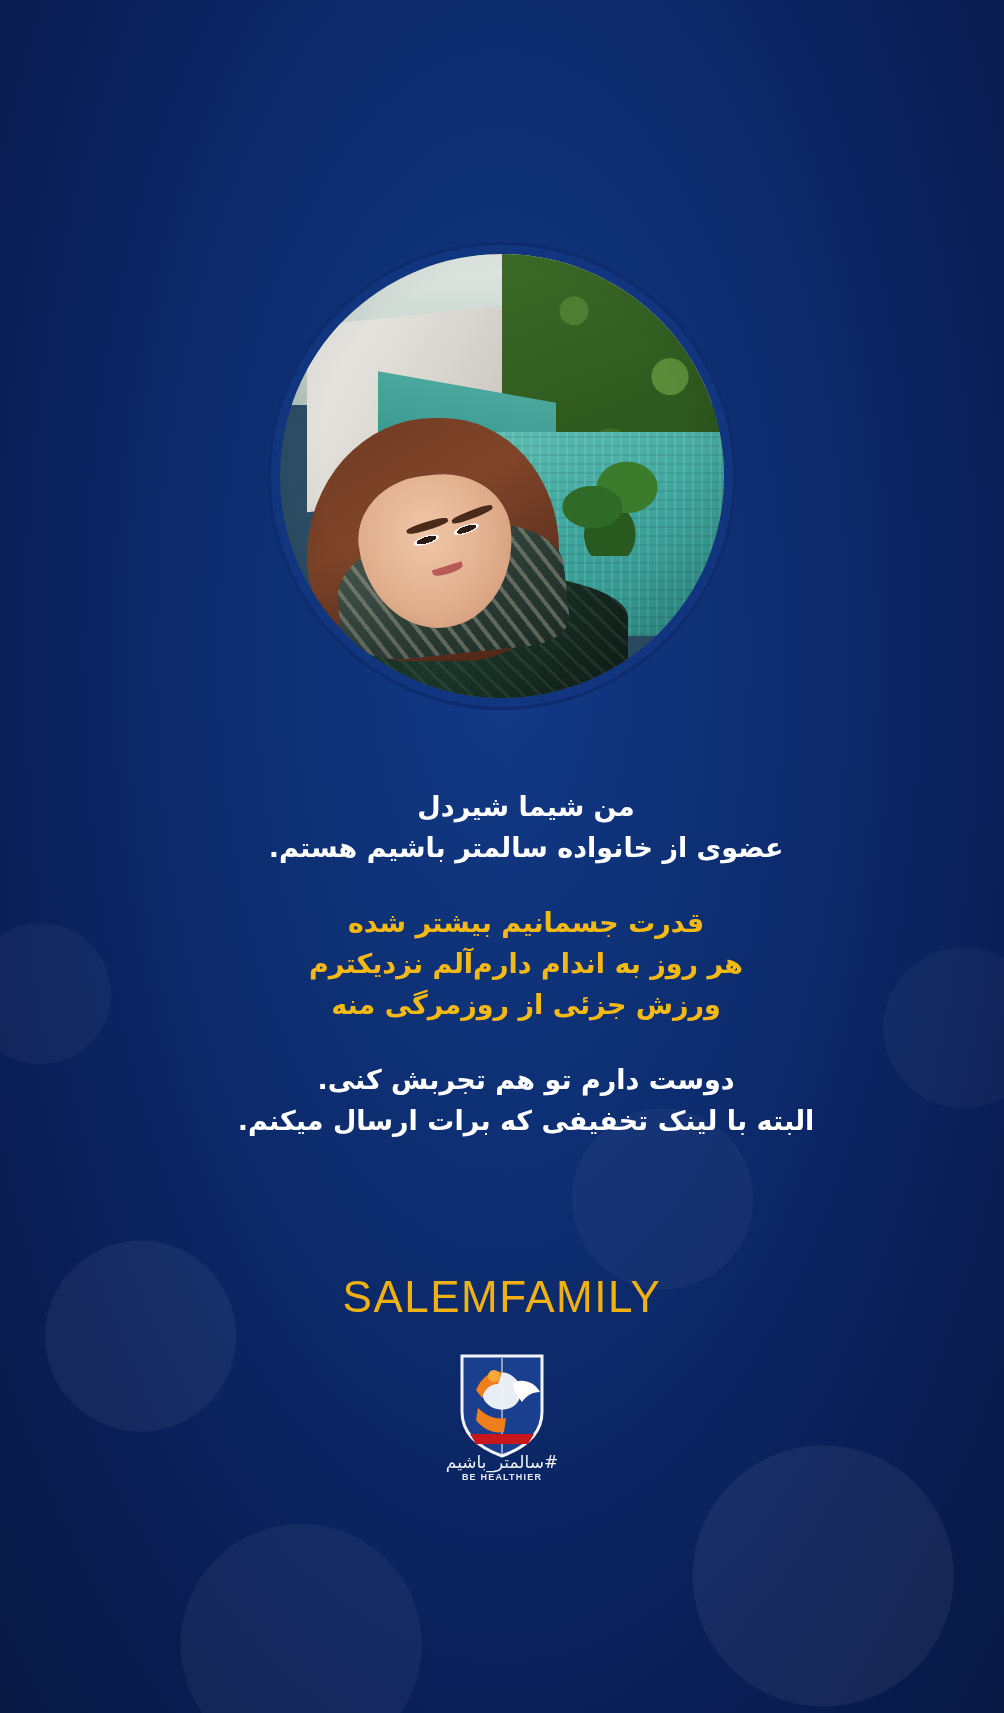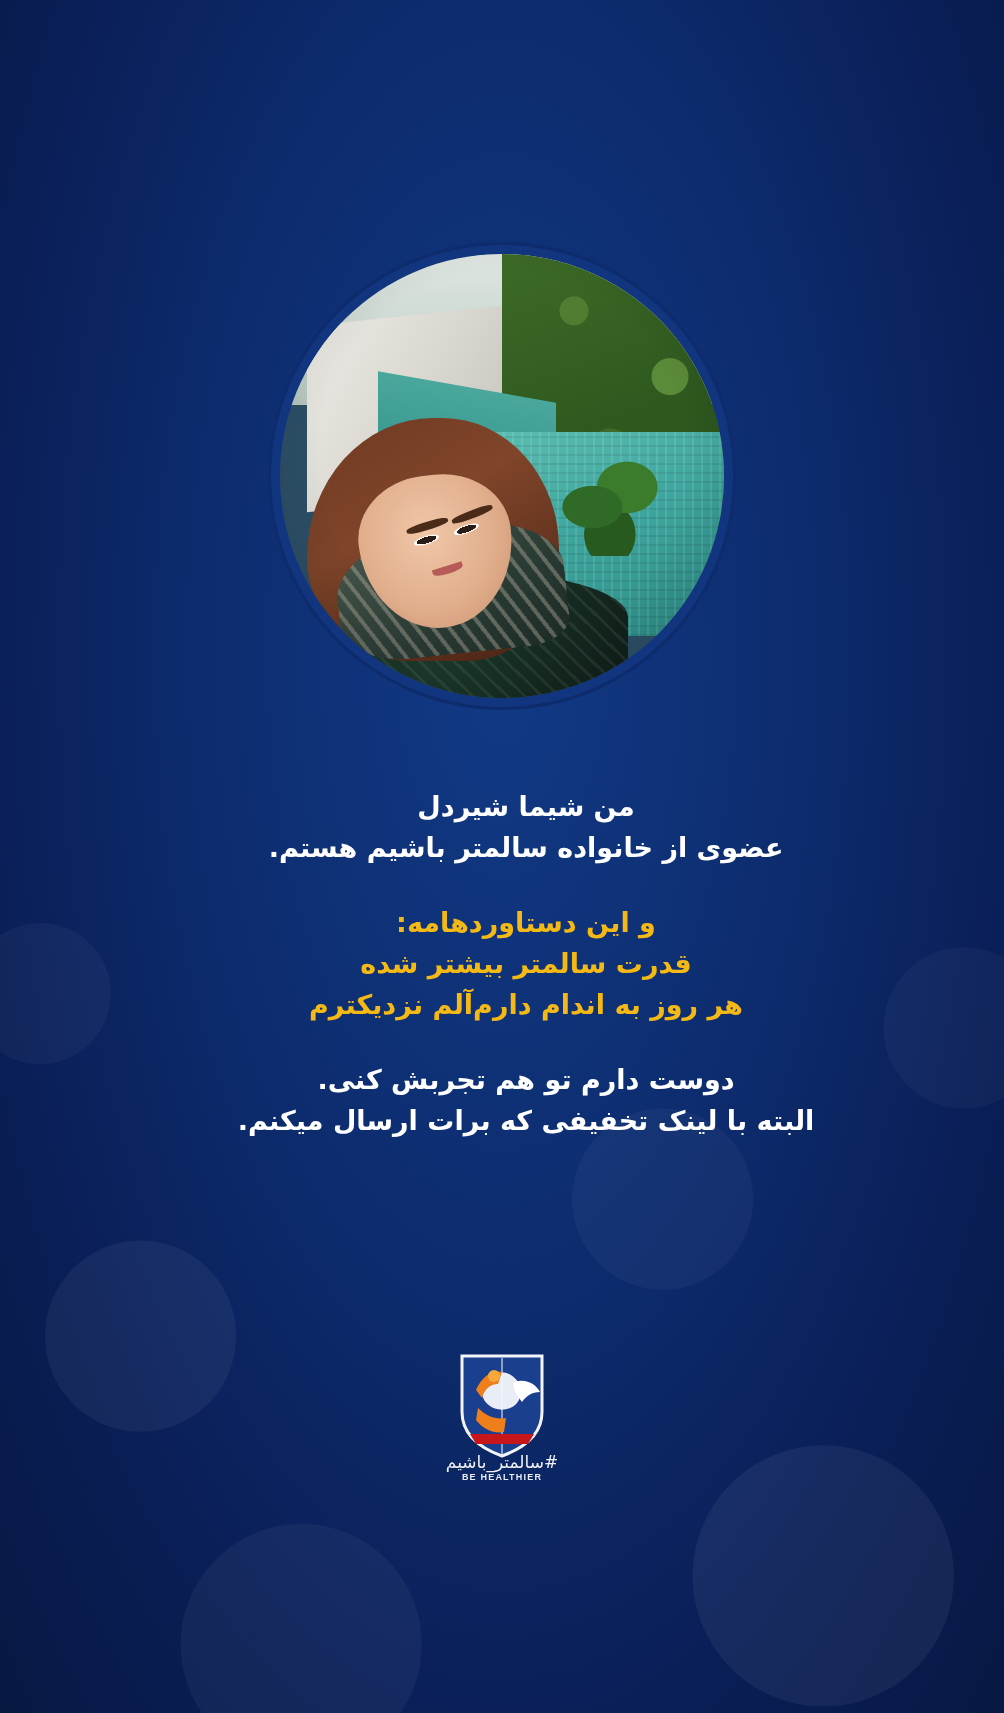--- a/index.html
+++ b/index.html
@@ -284,31 +284,32 @@
   </div>
 
   <div class="text-area">
 
     <div class="para s-intro">
       <div class="line white">من شیما شیردل</div>
       <div class="line white">عضوی از خانواده سالمتر باشیم هستم.</div>
     </div>
 
     <div class="para s-achieve">
-      <div class="line gold">و این دستاوردهامه:</div>
-      <div class="line gold">قدرت سالمتر بیشتر شده</div>
+      <div class="line gold">قدرت جسمانیم بیشتر شده</div>
       <div class="line gold">هر روز به اندام دارم‌آلم  نزدیکترم</div>
+      <div class="line gold">ورزش جزئی از روزمرگی منه</div>
     </div>
 
     <div class="para s-invite">
       <div class="line white">دوست دارم تو هم تجربش کنی.</div>
       <div class="line white">البته با لینک تخفیفی که برات ارسال میکنم.</div>
     </div>
   </div>
 
+  <div class="brand">SALEMFAMILY</div>
 
   <div class="logo">
     <svg width="132" height="132" viewBox="0 0 132 132" aria-hidden="true">
       <path d="M26 18 H106 V74 C106 96 88 110 66 118 C44 110 26 96 26 74 Z" fill="#1b3f8f" stroke="#f2f4f8" stroke-width="3"></path>
       <path d="M66 20 V116" stroke="#e8ecf4" stroke-width="2" opacity="0.55"></path>
       <path d="M52 40 c10 -10 24 -6 30 4 c6 10 2 22 -8 26 c-12 5 -26 -2 -28 -14 z" fill="#f4f7fb" opacity="0.95"></path>
       <path d="M78 44 c12 -4 22 2 26 10 c-8 0 -14 4 -18 10 c-6 -8 -10 -14 -8 -20 z" fill="#ffffff"></path>
       <path d="M40 52 c6 -14 16 -20 26 -18 l-4 12 c-8 0 -14 6 -16 14 z" fill="#ef7f1a"></path>
       <path d="M42 70 c8 8 18 12 28 10 l-2 14 c-12 2 -22 -4 -28 -12 z" fill="#ef7f1a"></path>
       <circle cx="58" cy="38" r="6" fill="#f6a93b"></circle>

